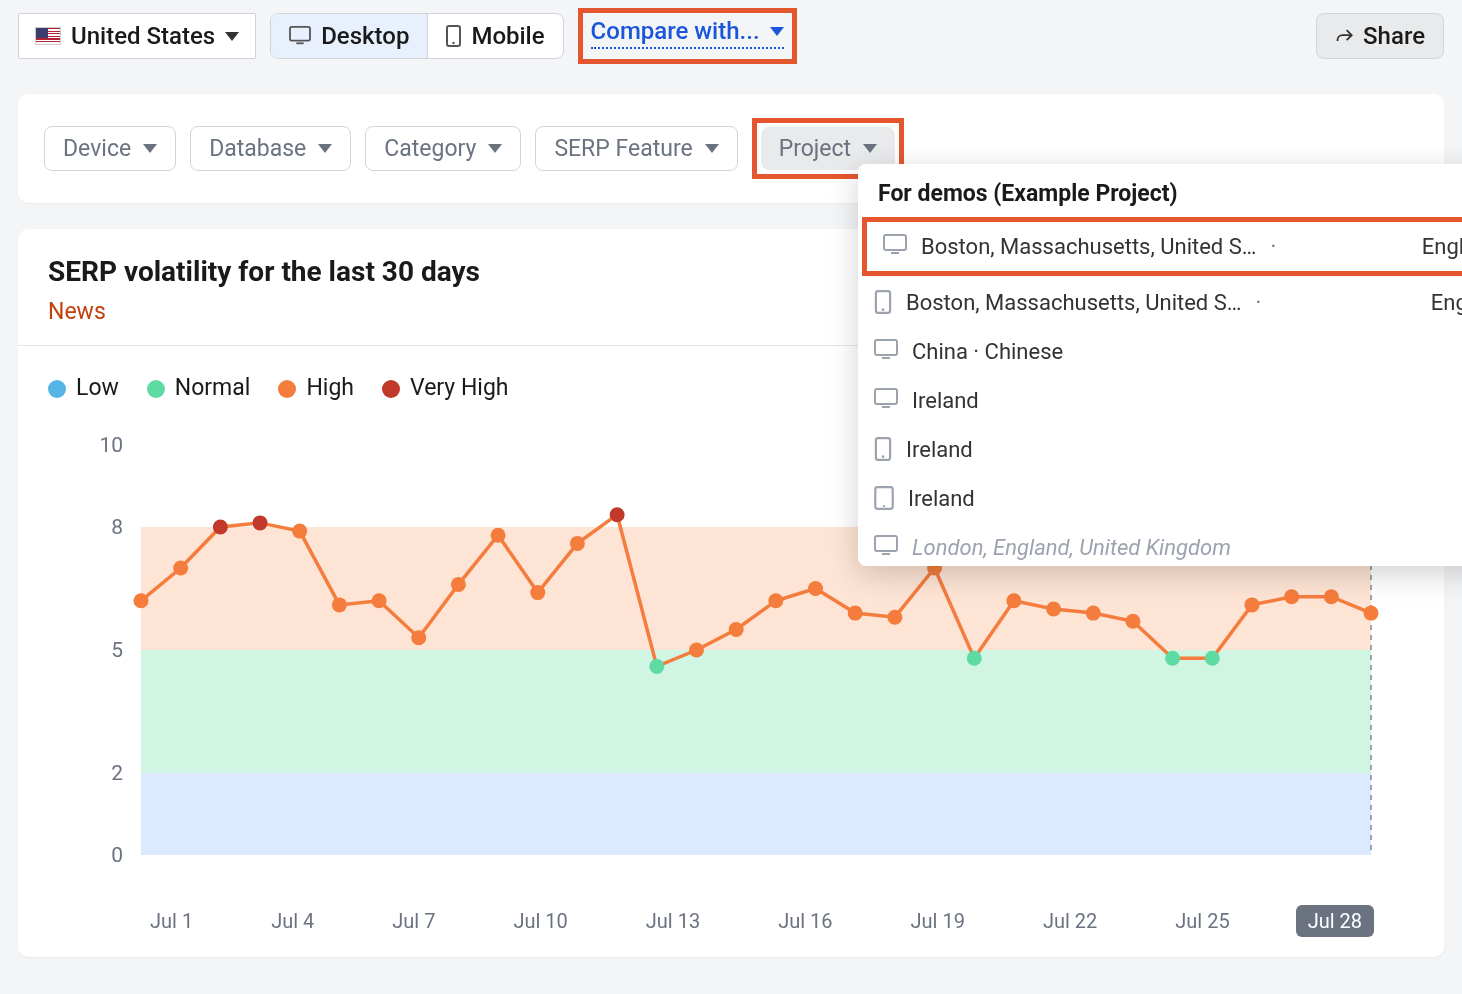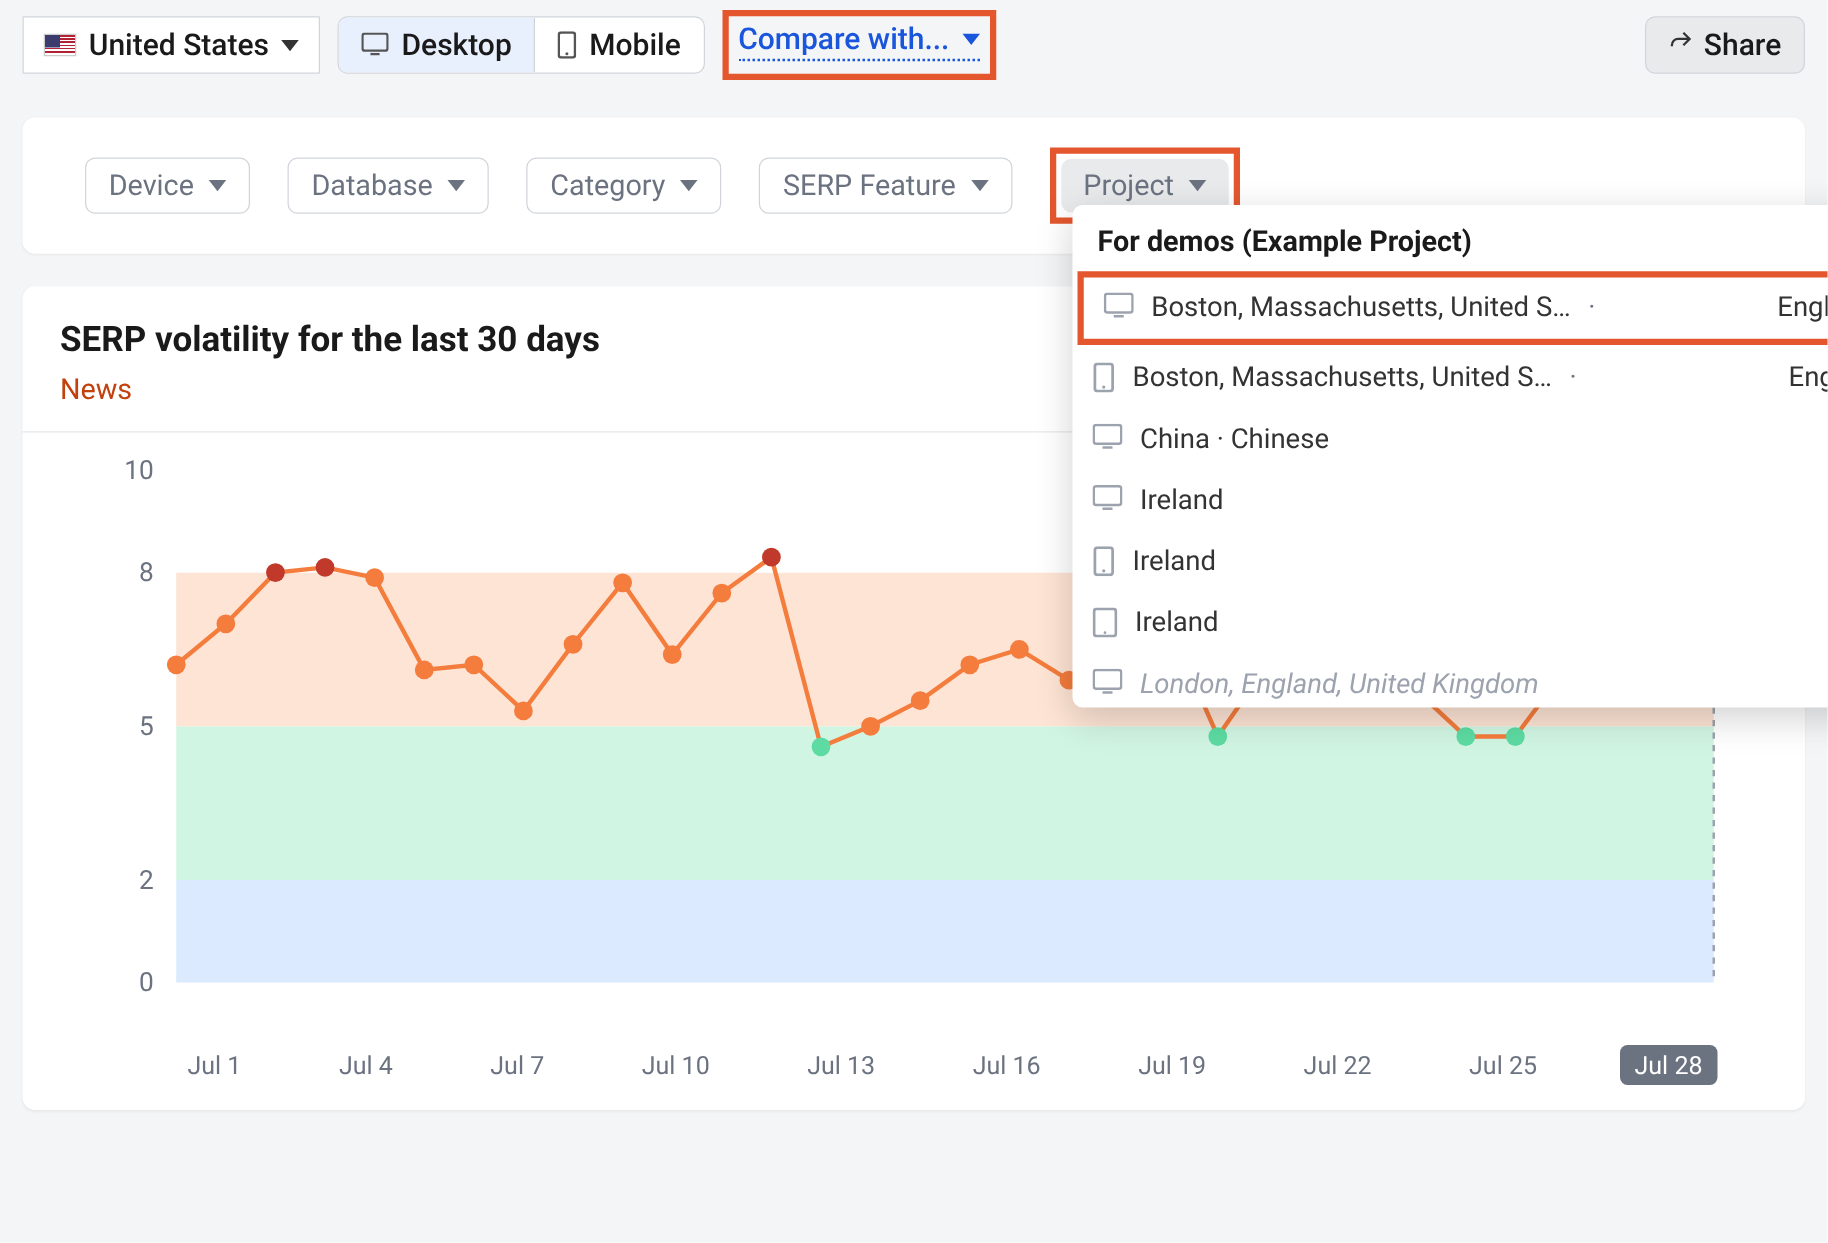--- a/index.html
+++ b/index.html
@@ -81,21 +81,21 @@
     border-bottom: 2px dotted #1a56db;
     cursor: pointer;
     display: inline-flex;
     align-items: center;
     gap: 10px;
     padding-bottom: 2px;
   }
   .spacer { flex: 1; }
   .share-btn {
     display: inline-flex;
-    align-items: flex-start;
+    align-items: center;
     gap: 8px;
     background: #e9eaec;
     border: 1px solid #d1d5db;
     border-radius: 8px;
     padding: 8px 18px;
     font-size: 24px;
     font-weight: 500;
     cursor: pointer;
   }
   .chev {
@@ -110,23 +110,22 @@
   .panel {
     background: #fff;
     border-radius: 10px;
     box-shadow: 0 1px 2px rgba(0,0,0,0.05);
     padding: 24px 26px;
     margin-bottom: 26px;
     position: relative;
   }
   .filter-row {
     display: flex;
-    gap: 30px;
-    align-items: center;
-    margin-left: 24px;
+    gap: 14px;
+    align-items: center;
   }
   .filter-pill {
     display: inline-flex;
     align-items: center;
     gap: 12px;
     background: #fff;
     border: 1px solid #d1d5db;
     border-radius: 8px;
     padding: 8px 18px;
     font-size: 23px;
@@ -441,20 +440,26 @@
     <div>
       <div class="chart-title">SERP volatility for the last 30 days</div>
       <div class="chart-sub">News</div>
     </div>
     <div style="text-align:left">
       <div class="range-level">High</div>
       <div class="range-sub">Position</div>
     </div>
   </div>
 
+  <div class="legend">
+    <span><span class="dot low"></span><span>Low</span></span>
+    <span><span class="dot normal"></span><span>Normal</span></span>
+    <span><span class="dot high"></span><span>High</span></span>
+    <span><span class="dot vhigh"></span><span>Very High</span></span>
+  </div>
 
   <div class="chart-area">
     <svg id="chart-svg" width="100%" height="100%" viewBox="0 0 1340 470">
         <rect x="80" y="358" width="1230" height="82" fill="#dbeafe"></rect>
         <rect x="80" y="235" width="1230" height="123" fill="#d1f5e3"></rect>
         <rect x="80" y="111.99999999999999" width="1230" height="123.00000000000001" fill="#fde4d4"></rect>
         <rect x="80" y="30" width="1230" height="81.99999999999999" fill="#ffffff"></rect>
         <line x1="1310" y1="30" x2="1310" y2="440" stroke="#9ca3af" stroke-width="2" stroke-dasharray="5,5"></line>
         <text x="62" y="447" text-anchor="end" font-size="21" fill="#6b7280">0</text>
         <text x="62" y="365" text-anchor="end" font-size="21" fill="#6b7280">2</text>

